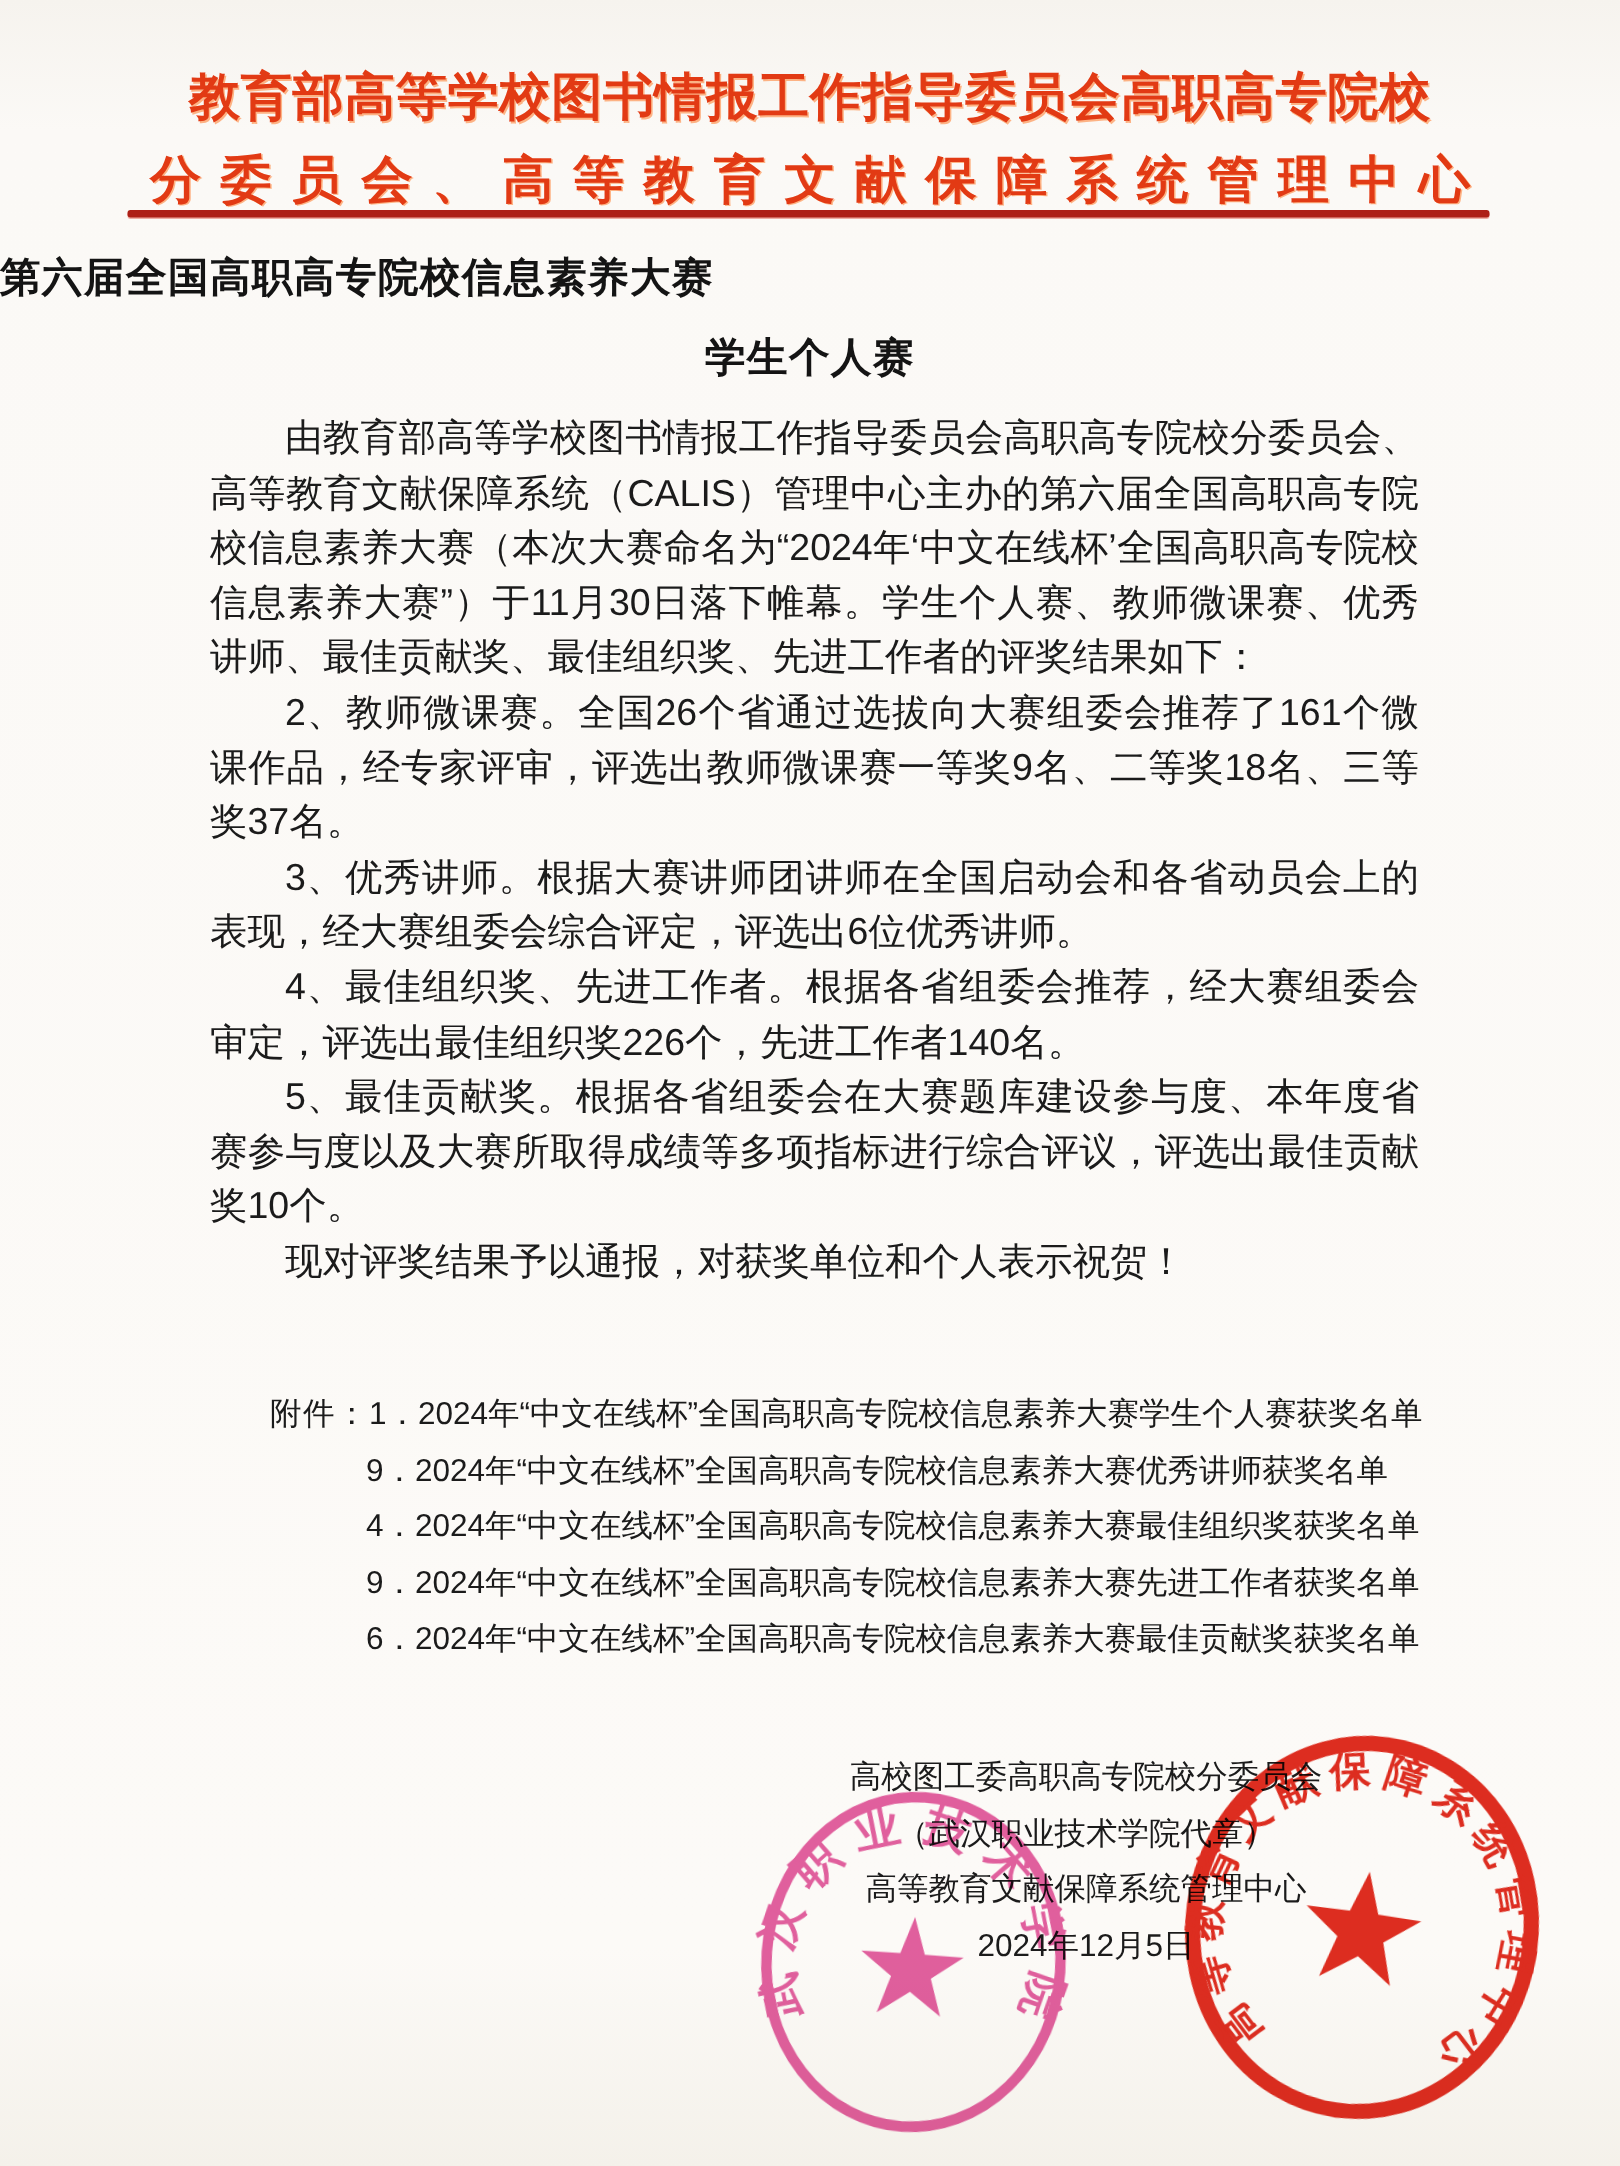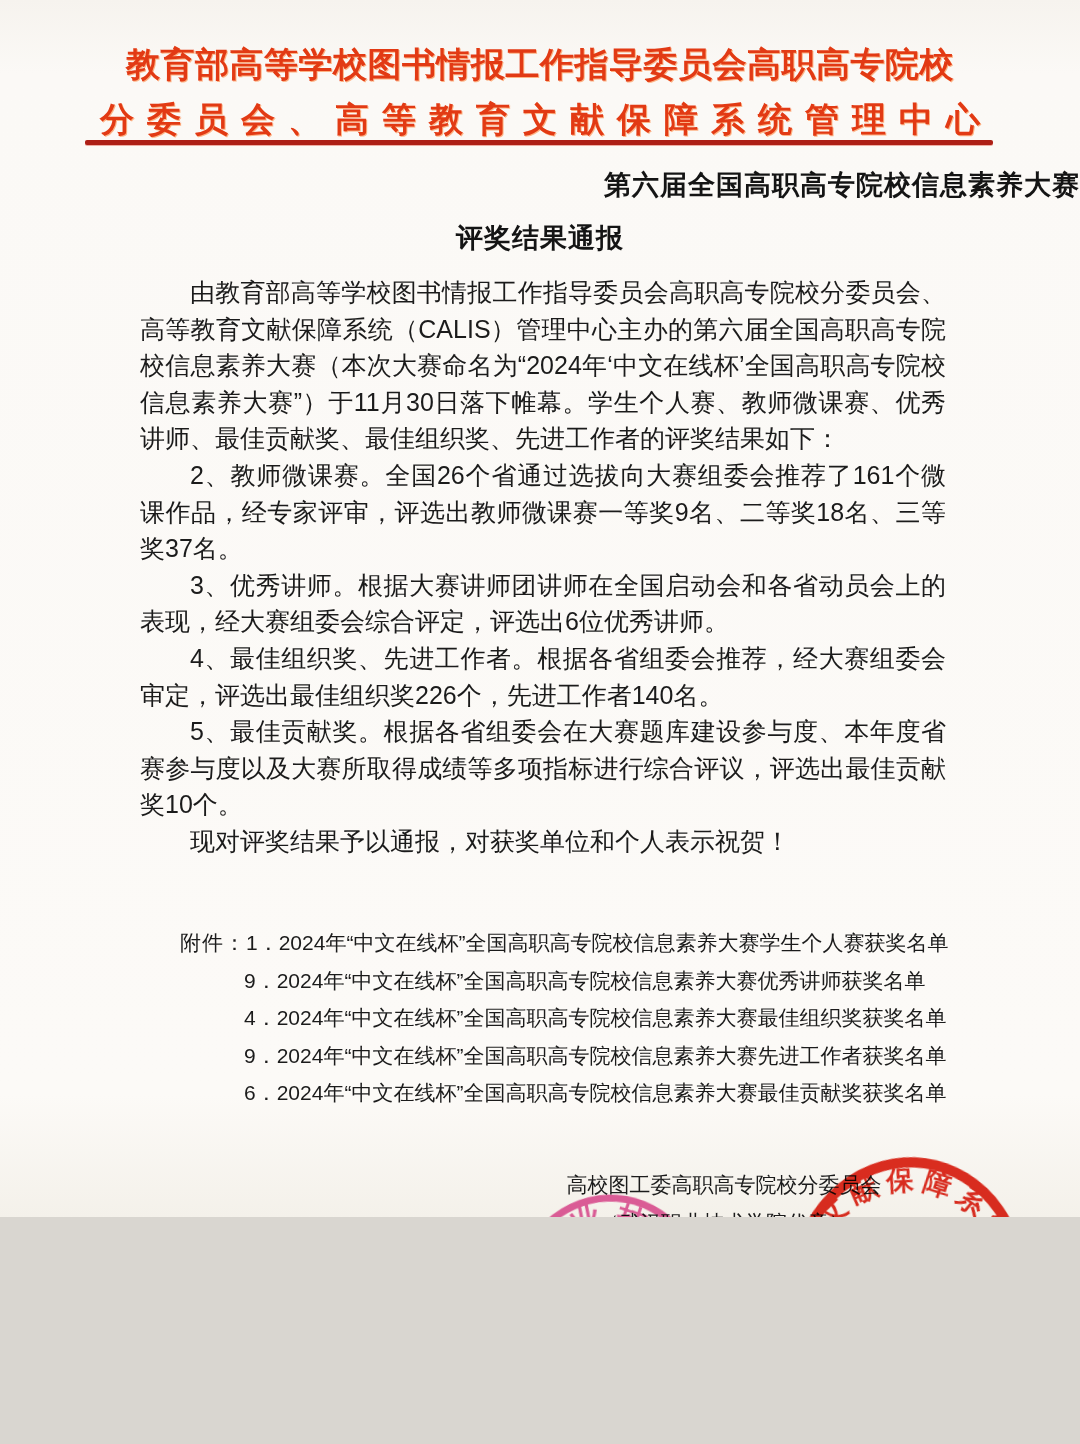--- a/index.html
+++ b/index.html
@@ -1,31 +1,31 @@
 <!DOCTYPE html>
 <html><head>
 <meta charset="utf-8">
 <style>
   html,body { margin:0; padding:0; background:#d9d6d0; }
   .page {
-    position:relative; width:1080px; height:1217px; margin:0 auto;
+    position:relative; width:1080px; height:1444px; margin:0 auto;
     background:linear-gradient(180deg,#f6f3ee 0%,#fbf9f6 6%,#fcfaf7 90%,#f4f1ea 100%);
     overflow:hidden; font-family:"Liberation Sans","DejaVu Sans",sans-serif;
   }
   
   .letterhead { position:absolute; top:42px; left:0; width:100%; text-align:center;
     font-weight:bold; color:#e23a14; }
   .lh1 { font-size:34px; letter-spacing:0.5px;
     text-shadow:1px 1px 0 rgba(255,122,40,.55); }
   .lh2 { font-size:34px; margin-top:9px; letter-spacing:13px; text-indent:13px;
     text-shadow:1px 1px 0 rgba(255,122,40,.55);text-align:center; }
   .red-rule { position:absolute; top:140px; left:85px; width:908px; height:5px;
     background:#ad1f16; border-radius:2px; box-shadow:0 1px 0 rgba(220,60,40,.4); }
   
-  .doc-title { position:absolute; top:167px; left:0; width:100%; text-align:right;
+  .doc-title { position:absolute; top:167px; left:0; width:100%; text-align:left;
     font-size:27px; font-weight:bold; color:#141414; letter-spacing:1px; margin:0; }
   .doc-subtitle { position:absolute; top:220px; left:0; width:100%; text-align:center;
     font-size:27px; font-weight:bold; color:#141414; letter-spacing:1px; margin:0; }
   
   .body-text { position:absolute; top:274px; left:140px; width:806px;
     font-size:25px; line-height:36.6px; color:#1b1b1b; text-align:justify; }
   .body-text p { margin:0; text-indent:2em; }
   
   .attachments { position:absolute; top:924px; left:142px; width:820px;
     font-size:21px; line-height:37.5px; color:#1b1b1b;margin-left:38px; }
@@ -49,21 +49,21 @@
 
 <div class="page">
 
   <header class="letterhead">
     <div class="lh1">教育部高等学校图书情报工作指导委员会高职高专院校</div>
     <div class="lh2">分委员会、高等教育文献保障系统管理中心</div>
   </header>
   <div class="red-rule"></div>
 
   <h1 class="doc-title">第六届全国高职高专院校信息素养大赛</h1>
-  <h2 class="doc-subtitle">评奖结果通报</h2>
+  <h2 class="doc-subtitle">学生个人赛</h2>
 
   <section class="body-text">
     <p>由教育部高等学校图书情报工作指导委员会高职高专院校分委员会、高等教育文献保障系统（CALIS）管理中心主办的第六届全国高职高专院校信息素养大赛（本次大赛命名为“2024年‘中文在线杯’全国高职高专院校信息素养大赛”）于11月30日落下帷幕。学生个人赛、教师微课赛、优秀讲师、最佳贡献奖、最佳组织奖、先进工作者的评奖结果如下：</p>
     <p>2、教师微课赛。全国26个省通过选拔向大赛组委会推荐了161个微课作品，经专家评审，评选出教师微课赛一等奖9名、二等奖18名、三等奖37名。</p>
     <p>3、优秀讲师。根据大赛讲师团讲师在全国启动会和各省动员会上的表现，经大赛组委会综合评定，评选出6位优秀讲师。</p>
     <p>4、最佳组织奖、先进工作者。根据各省组委会推荐，经大赛组委会审定，评选出最佳组织奖226个，先进工作者140名。</p>
     <p>5、最佳贡献奖。根据各省组委会在大赛题库建设参与度、本年度省赛参与度以及大赛所取得成绩等多项指标进行综合评议，评选出最佳贡献奖10个。</p>
     <p>现对评奖结果予以通报，对获奖单位和个人表示祝贺！</p>
   </section>
 

